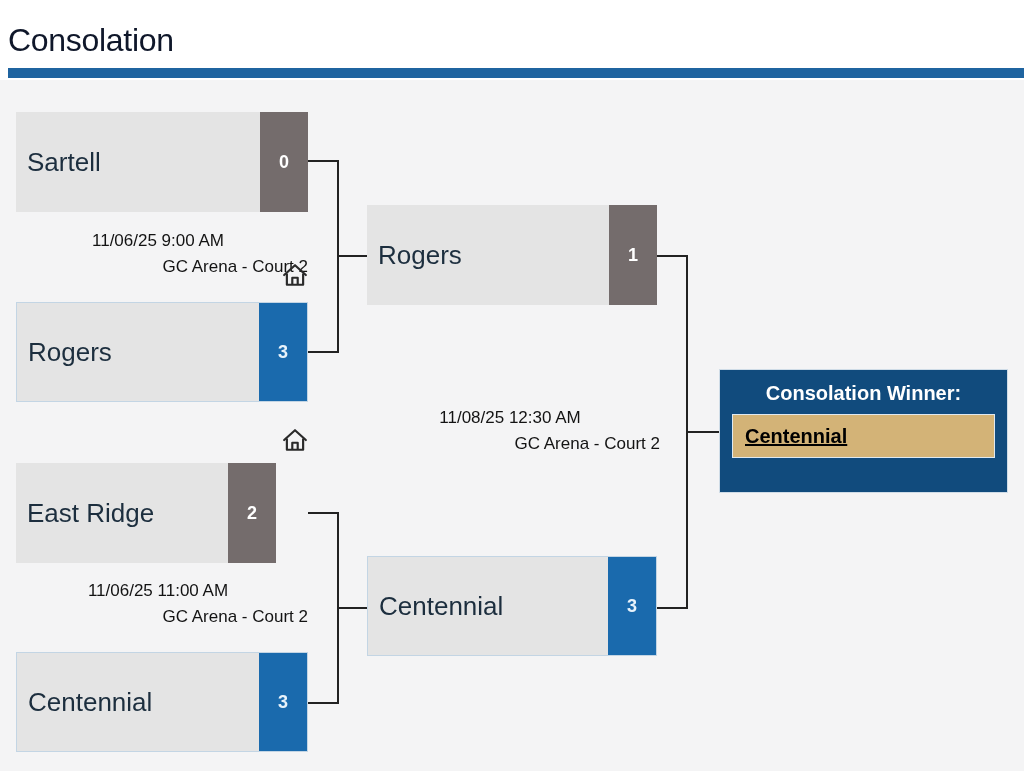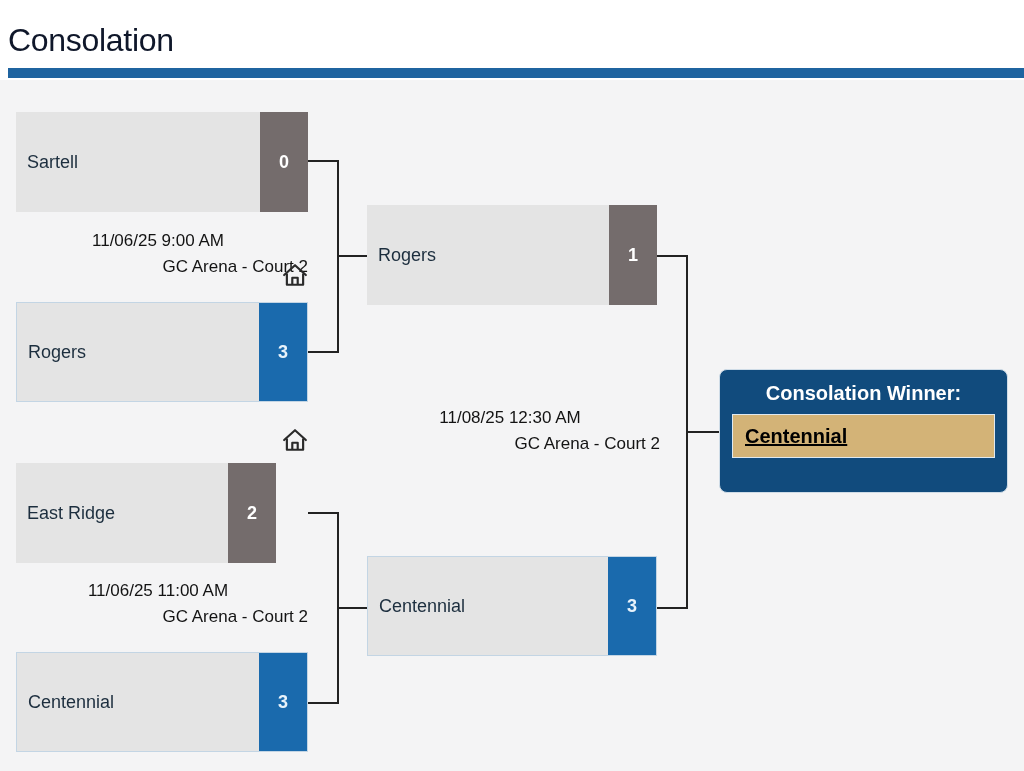--- a/index.html
+++ b/index.html
@@ -57,21 +57,21 @@
   }
   .slot.winner-slot {
     border: 1px solid #c3d5e4;
     background: #e4e4e4;
   }
   .slot .team {
     flex: 1 1 auto;
     display: flex;
     align-items: center;
     padding-left: 11px;
-    font-size: 18px;
+    font-size: 26px;
     color: #1c2e3e;
     white-space: nowrap;
     overflow: hidden;
   }
   .slot .score {
     flex: 0 0 48px;
     display: flex;
     align-items: center;
     justify-content: center;
     font-size: 18px;
@@ -224,20 +224,20 @@
   <div class="slot winner-slot" style="left:367px; top:476px; width:290px; height:100px;">
     <div class="team">Centennial</div>
     <div class="score win">3</div>
   </div>
 
   <div class="line h" style="left:657px; top:175px; width:31px;"></div>
   <div class="line h" style="left:657px; top:527px; width:31px;"></div>
   <div class="line v" style="left:686px; top:175px; height:354px;"></div>
   <div class="line h" style="left:686px; top:351px; width:34px;"></div>
 
-  <div id="winner-panel" style="left:719px; top:289px; width:289px; height:124px;border-radius:8px;">
+  <div id="winner-panel" style="left:719px; top:289px; width:289px; height:124px;">
     <div class="winner-heading">Consolation Winner:</div>
     <div class="winner-name-box">
       <span class="winner-name">Centennial</span>
     </div>
   </div>
 
 </div>
 
 </body></html>

